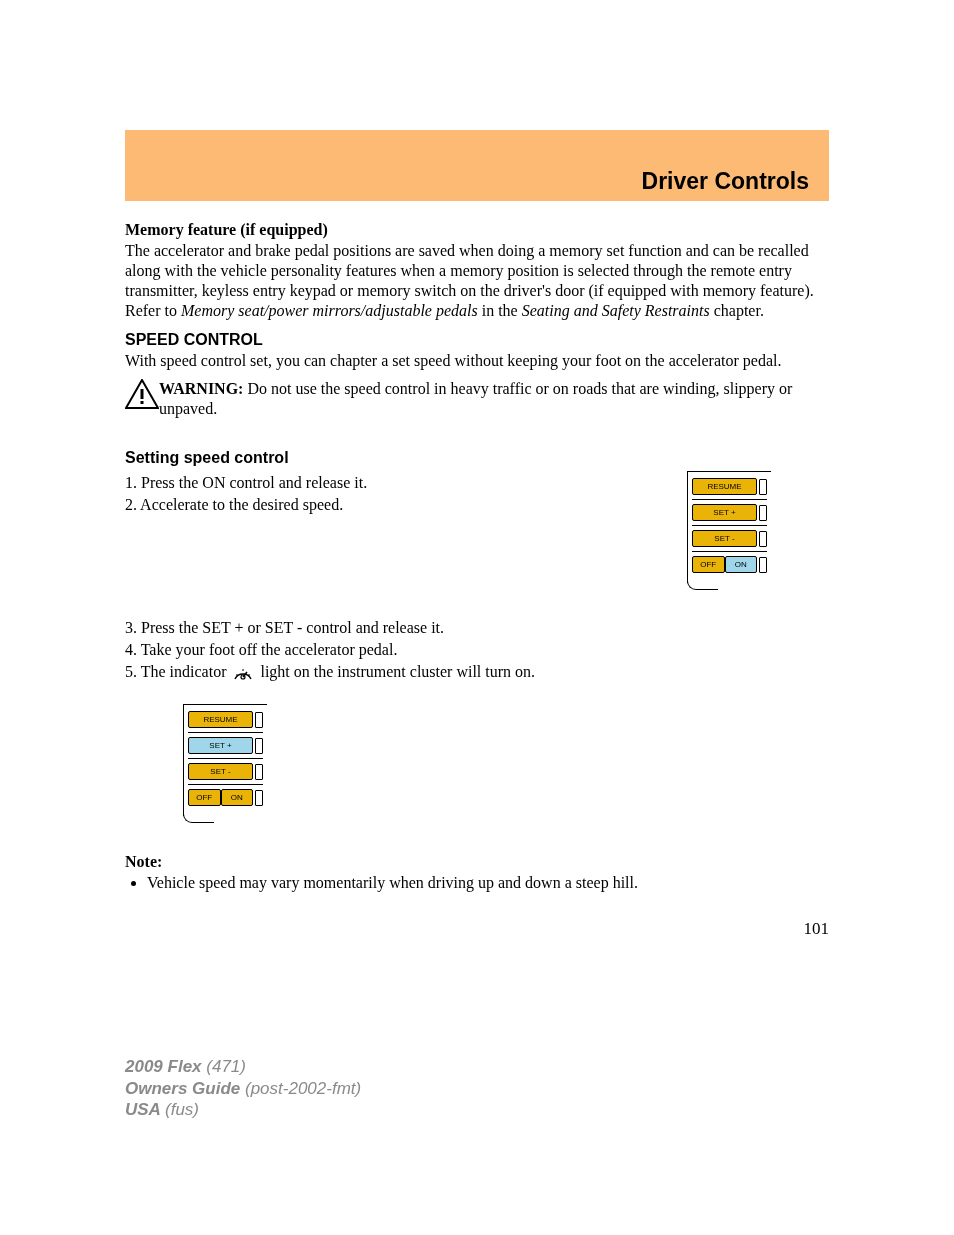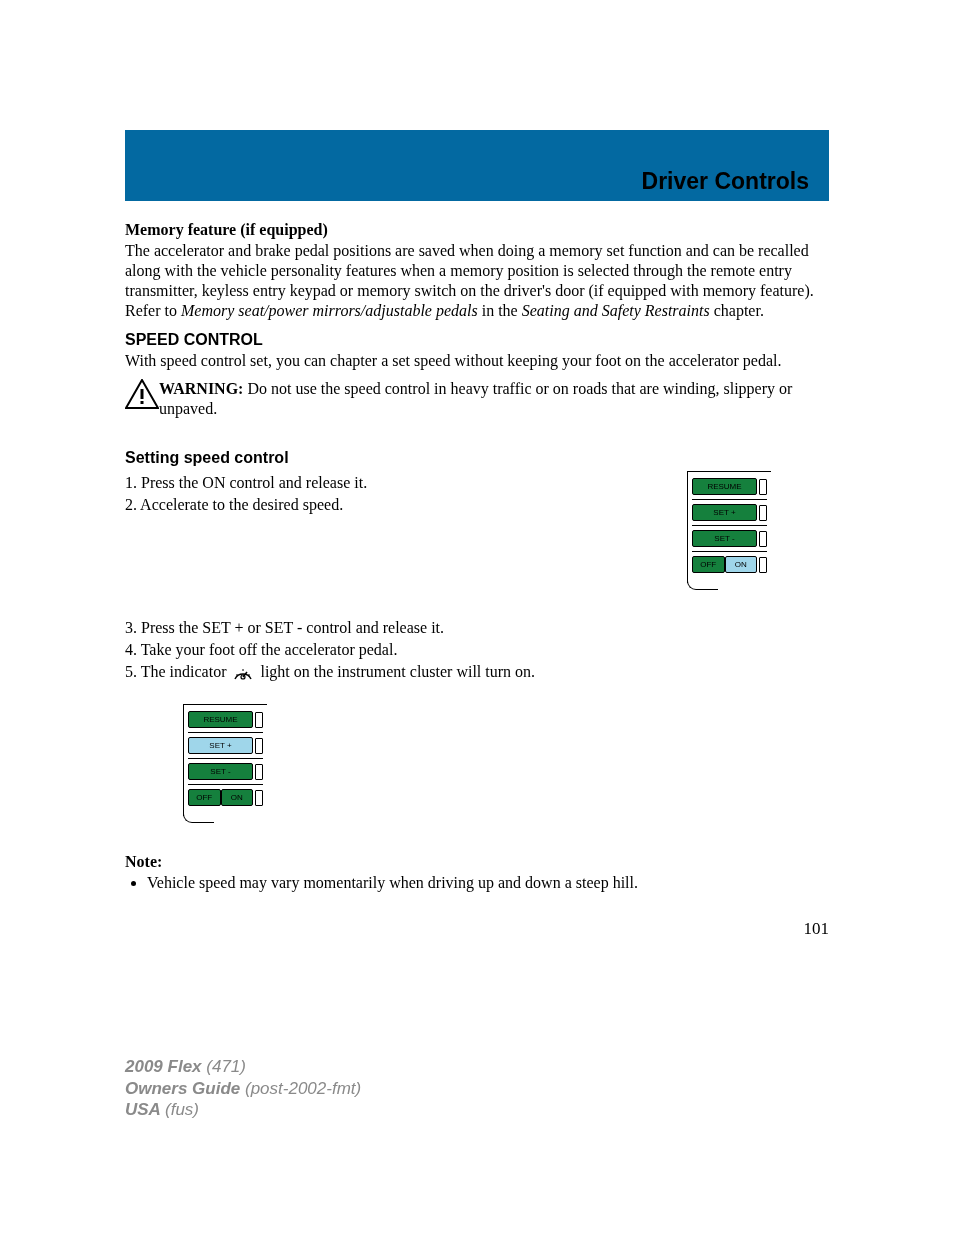--- a/index.html
+++ b/index.html
@@ -10,21 +10,21 @@
     width: 954px;
     height: 1235px;
     position: relative;
     color: #000;
   }
   .page {
     padding: 130px 125px 0 125px;
   }
   .header-band {
     height: 65px;
-    background: #0369a1;
+    background: #fdba74;
     display: flex;
     align-items: flex-end;
     justify-content: flex-end;
     padding: 0 20px 6px 0;
     margin-bottom: 20px;
   }
   .header-band h1 {
     margin: 0;
     font-family: Arial, Helvetica, sans-serif;
     font-weight: bold;
@@ -117,21 +117,21 @@
     align-items: center;
     margin-bottom: 4px;
   }
   .sc-btn {
     border: 1px solid #000;
     border-radius: 2px;
     font-family: Arial, Helvetica, sans-serif;
     font-size: 8px;
     text-align: center;
     padding: 3px 2px;
-    background: #15803d;
+    background: #eab308;
     flex: 1;
   }
   .sc-btn.half { flex:1; }
   .sc-btn.hl { background: #9fd6ea; }
   .sc-tab {
     width: 6px;
     height: 14px;
     border: 1px solid #000;
     border-radius: 1px;
     margin-left: 2px;

